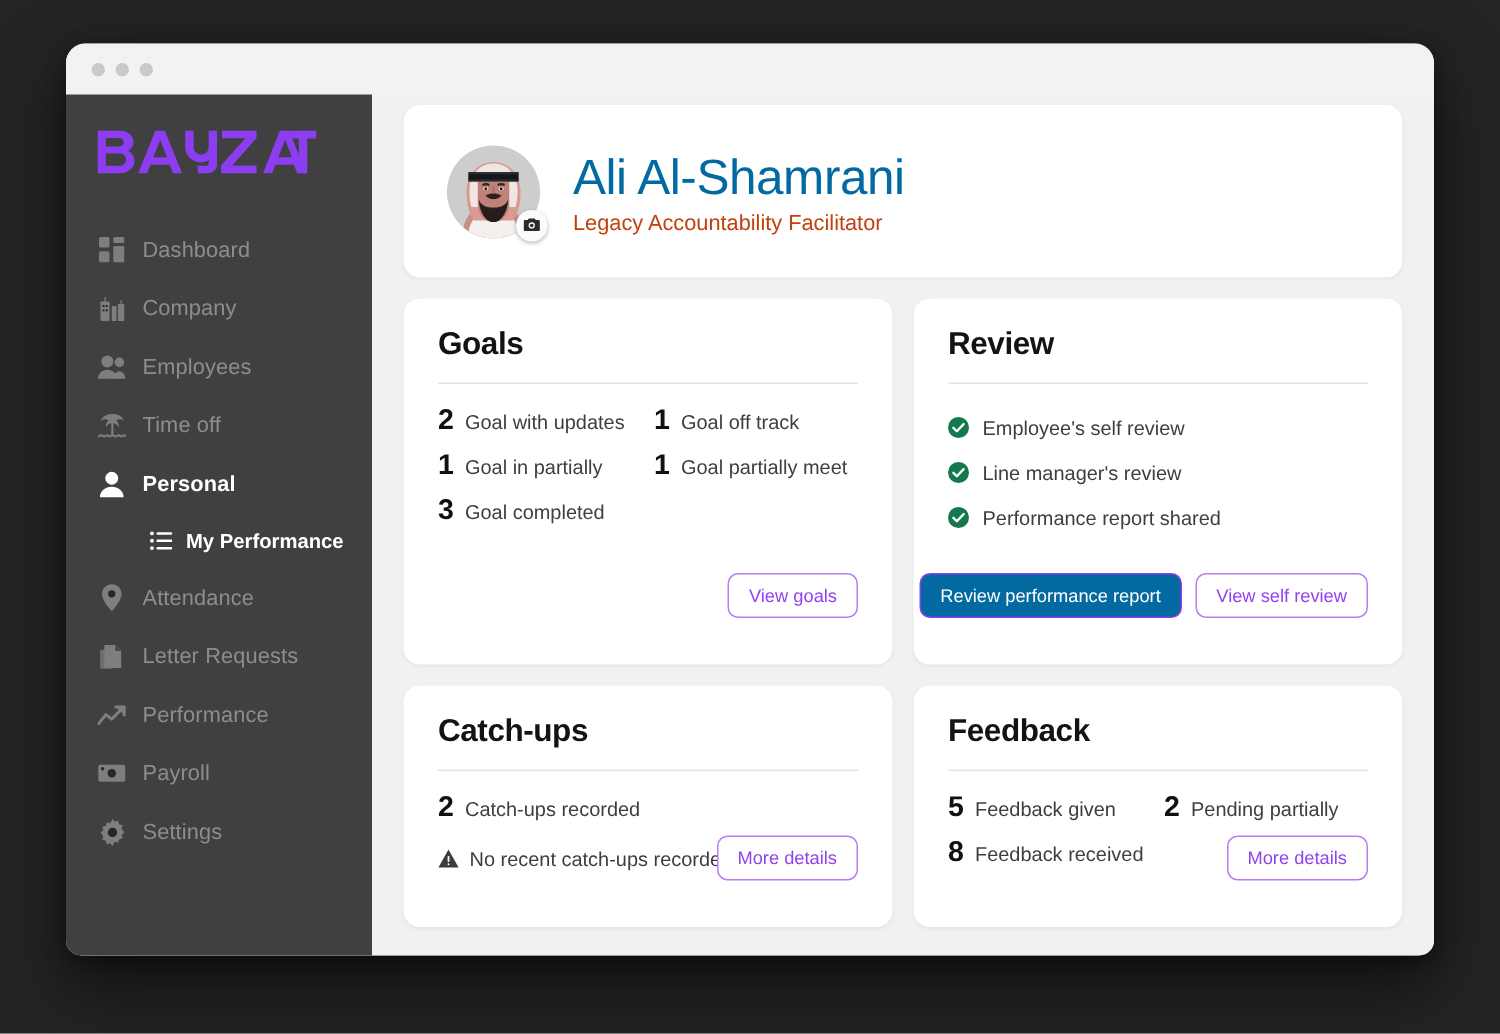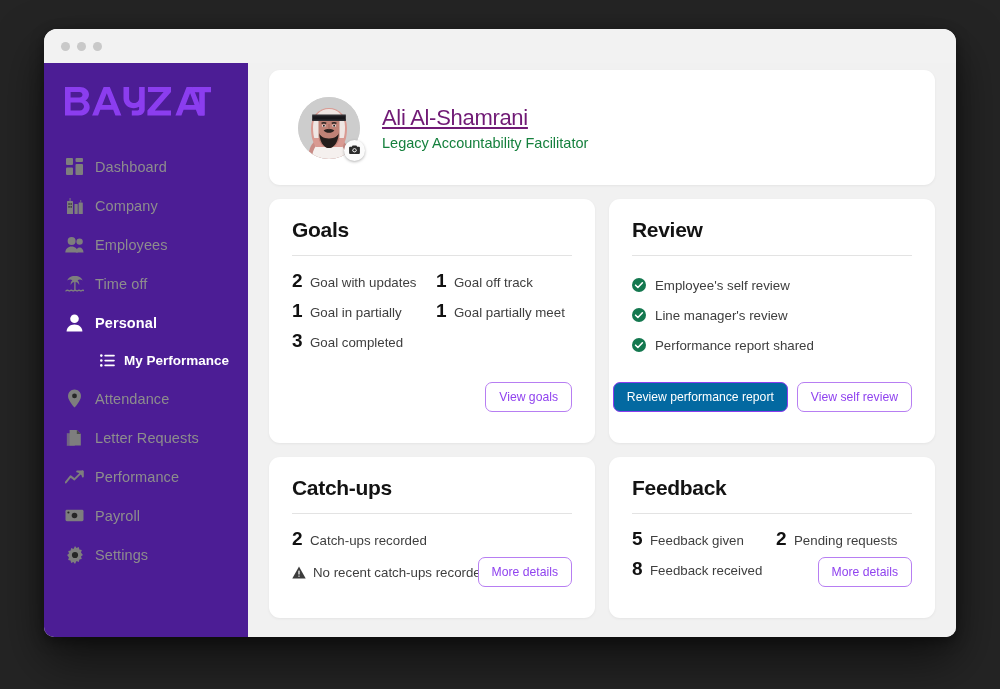--- a/index.html
+++ b/index.html
@@ -46,21 +46,21 @@
   }
 
   .body-row {
     display: flex;
     height: 574px;
   }
 
   
   .sidebar {
     width: 204px;
-    background: #4c1d95;
+    background: #404040;
     flex: 0 0 204px;
     padding-top: 20px;
     position: relative;
   }
 
   .logo {
     padding: 0 0 0 21px;
     margin-bottom: 26px;
     height: 38px;
     display: flex;
@@ -147,29 +147,28 @@
     width: 21px;
     height: 21px;
     border-radius: 50%;
     background: #fbfbfb;
     box-shadow: 0 1px 3px rgba(0,0,0,0.3);
     display: flex;
     align-items: center;
     justify-content: center;
   }
   .pname {
-    font-size: 22px;
-    color: #701a75;
+    font-size: 33px;
+    color: #0369a1;
     letter-spacing: -0.3px;
     margin-bottom: 4px;
-    text-decoration: underline;
   }
   .ptitle {
     font-size: 14.5px;
-    color: #15803d;
+    color: #c2410c;
   }
 
   
   .grid {
     display: grid;
     grid-template-columns: 1fr 1fr;
     gap: 14px;
   }
   .panel { padding: 19px 23px 17px 23px; position: relative; }
   .panel.tall  { height: 244px; }
@@ -589,21 +588,21 @@
                 <span class="lbl">Feedback given</span>
               </div>
               <div class="stat">
                 <span class="num">8</span>
                 <span class="lbl">Feedback received</span>
               </div>
             </div>
             <div>
               <div class="stat">
                 <span class="num">2</span>
-                <span class="lbl">Pending requests</span>
+                <span class="lbl">Pending partially</span>
               </div>
             </div>
           </div>
           <div class="actions">
             <button class="btn btn-outline">More details</button>
           </div>
         </div>
 
       </div>
     </div>

